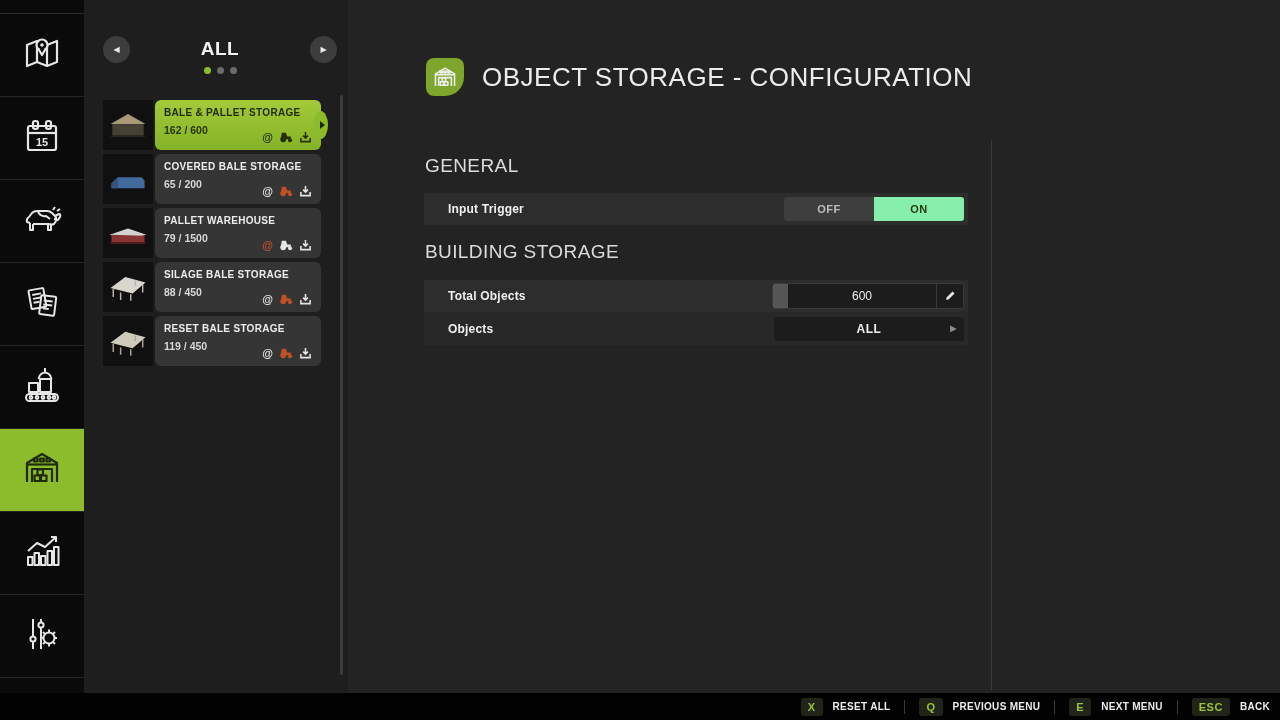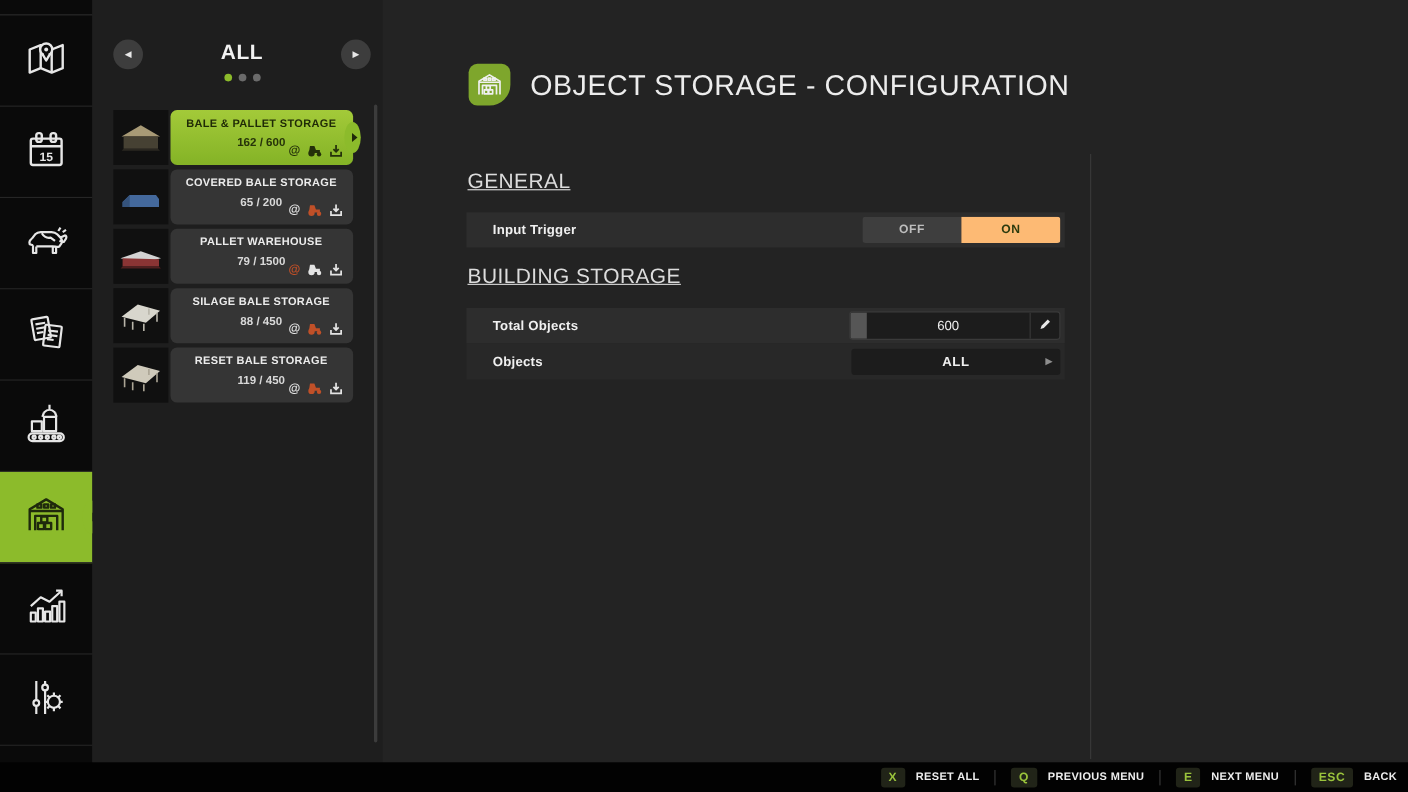--- a/index.html
+++ b/index.html
@@ -25,21 +25,21 @@
            justify-content:space-between;align-items:flex-start;}
   .pagebtn{width:27px;height:27px;border-radius:50%;background:#3d3d3d;color:#e8e8e8;
            display:flex;align-items:center;justify-content:center;font-size:8px;cursor:pointer;}
   .cat{display:flex;flex-direction:column;align-items:center;margin-top:2px;}
   .cat-title{color:#f2f2f2;font-size:19px;font-weight:bold;letter-spacing:0.5px;}
   .dots{display:flex;gap:6px;margin-top:7px;}
   .dot{width:7px;height:7px;border-radius:50%;background:#6b6b6b;}
   .dot.active{background:#8cbb2b;}
   .scrolltrack{position:absolute;left:256px;top:95px;width:3px;height:580px;
                background:#3c3c3c;border-radius:2px;}
-  .items{position:absolute;left:19px;top:100px;text-align:center;}
+  .items{position:absolute;left:19px;top:100px;}
   .item{display:flex;margin-bottom:4px;height:50px;cursor:pointer;}
   .thumb{width:50px;height:50px;background:#101010;flex:none;display:flex;
          align-items:center;justify-content:center;}
   .card{position:relative;width:166px;margin-left:2px;background:#353535;border-radius:6px;
         padding:7px 10px 0 9px;box-sizing:border-box;}
   .card .iname{font-size:10px;font-weight:bold;letter-spacing:.3px;color:#ececec;
                white-space:nowrap;}
   .card .icount{font-size:10.5px;font-weight:bold;color:#d8d8d8;margin-top:6px;}
   .imeta{position:absolute;right:9px;bottom:7px;display:flex;gap:6px;align-items:center;}
   .mi{font-size:11px;line-height:11px;}
@@ -55,36 +55,36 @@
         border-bottom:4px solid transparent;}
   .panel-handle{position:absolute;left:355px;top:349px;color:#8a8a8a;font-size:9px;}
   
   .main{position:absolute;left:348px;top:0;width:932px;height:693px;background:#232323;}
   .vdivider{position:absolute;left:643px;top:140px;width:1px;height:550px;background:#3a3a3a;}
   .mtitle{position:absolute;left:78px;top:58px;display:flex;align-items:center;gap:18px;text-align:right;}
   .mtitle-icon{width:38px;height:38px;background:#7ea62c;border-radius:8px 8px 19px 8px;
         display:flex;align-items:center;justify-content:center;}
   .mtitle-icon svg{width:28px;height:28px;stroke:#f0f0f0;}
   .mtitle-text{font-size:26px;color:#ececec;font-weight:500;letter-spacing:0.5px;}
-  .heading{position:absolute;left:77px;font-size:19px;color:#dcdcdc;letter-spacing:0.4px;text-decoration:underline;}
+  .heading{position:absolute;left:77px;font-size:19px;color:#dcdcdc;letter-spacing:0.4px;}
   .h-general{top:155px;}
   .h-building{top:241px;}
   .row{position:absolute;left:76px;width:544px;height:32px;background:#2d2d2d;
        display:flex;align-items:center;}
   .row.alt{background:#282828;}
   .r-trigger{top:193px;}
   .r-capacity{top:280px;}
   .r-objects{top:312px;height:33px;}
   .rlabel{font-size:12px;font-weight:bold;color:#f0f0f0;margin-left:24px;letter-spacing:.2px;}
   .rctl{position:absolute;right:4px;top:50%;transform:translateY(-50%);}
   .toggle{display:flex;width:180px;height:24px;border-radius:3px;overflow:hidden;cursor:pointer;}
   .tseg{flex:1;display:flex;align-items:center;justify-content:center;font-size:11px;
         font-weight:bold;letter-spacing:.5px;}
   .tseg.off{background:#3e3e3e;color:#bdbdbd;}
-  .tseg.on{background:#fdba74;color:#2c3b0e;text-align:right;}
+  .tseg.on{background:#86efac;color:#2c3b0e;text-align:right;}
   .numctl{display:flex;width:190px;height:24px;border-radius:3px;overflow:hidden;
           background:#1c1c1c;border:1px solid #3a3a3a;cursor:pointer;}
   .grip{width:15px;background:#565656;flex:none;}
   .numval{flex:1;display:flex;align-items:center;justify-content:center;color:#efefef;
           font-size:12px;}
   .pencilbox{width:26px;flex:none;display:flex;align-items:center;justify-content:center;
           border-left:1px solid #3a3a3a;cursor:pointer;}
   .selctl{position:relative;display:flex;width:190px;height:24px;border-radius:3px;
           background:#1c1c1c;align-items:center;justify-content:center;color:#efefef;
           font-size:12px;font-weight:bold;letter-spacing:.5px;cursor:pointer;}

